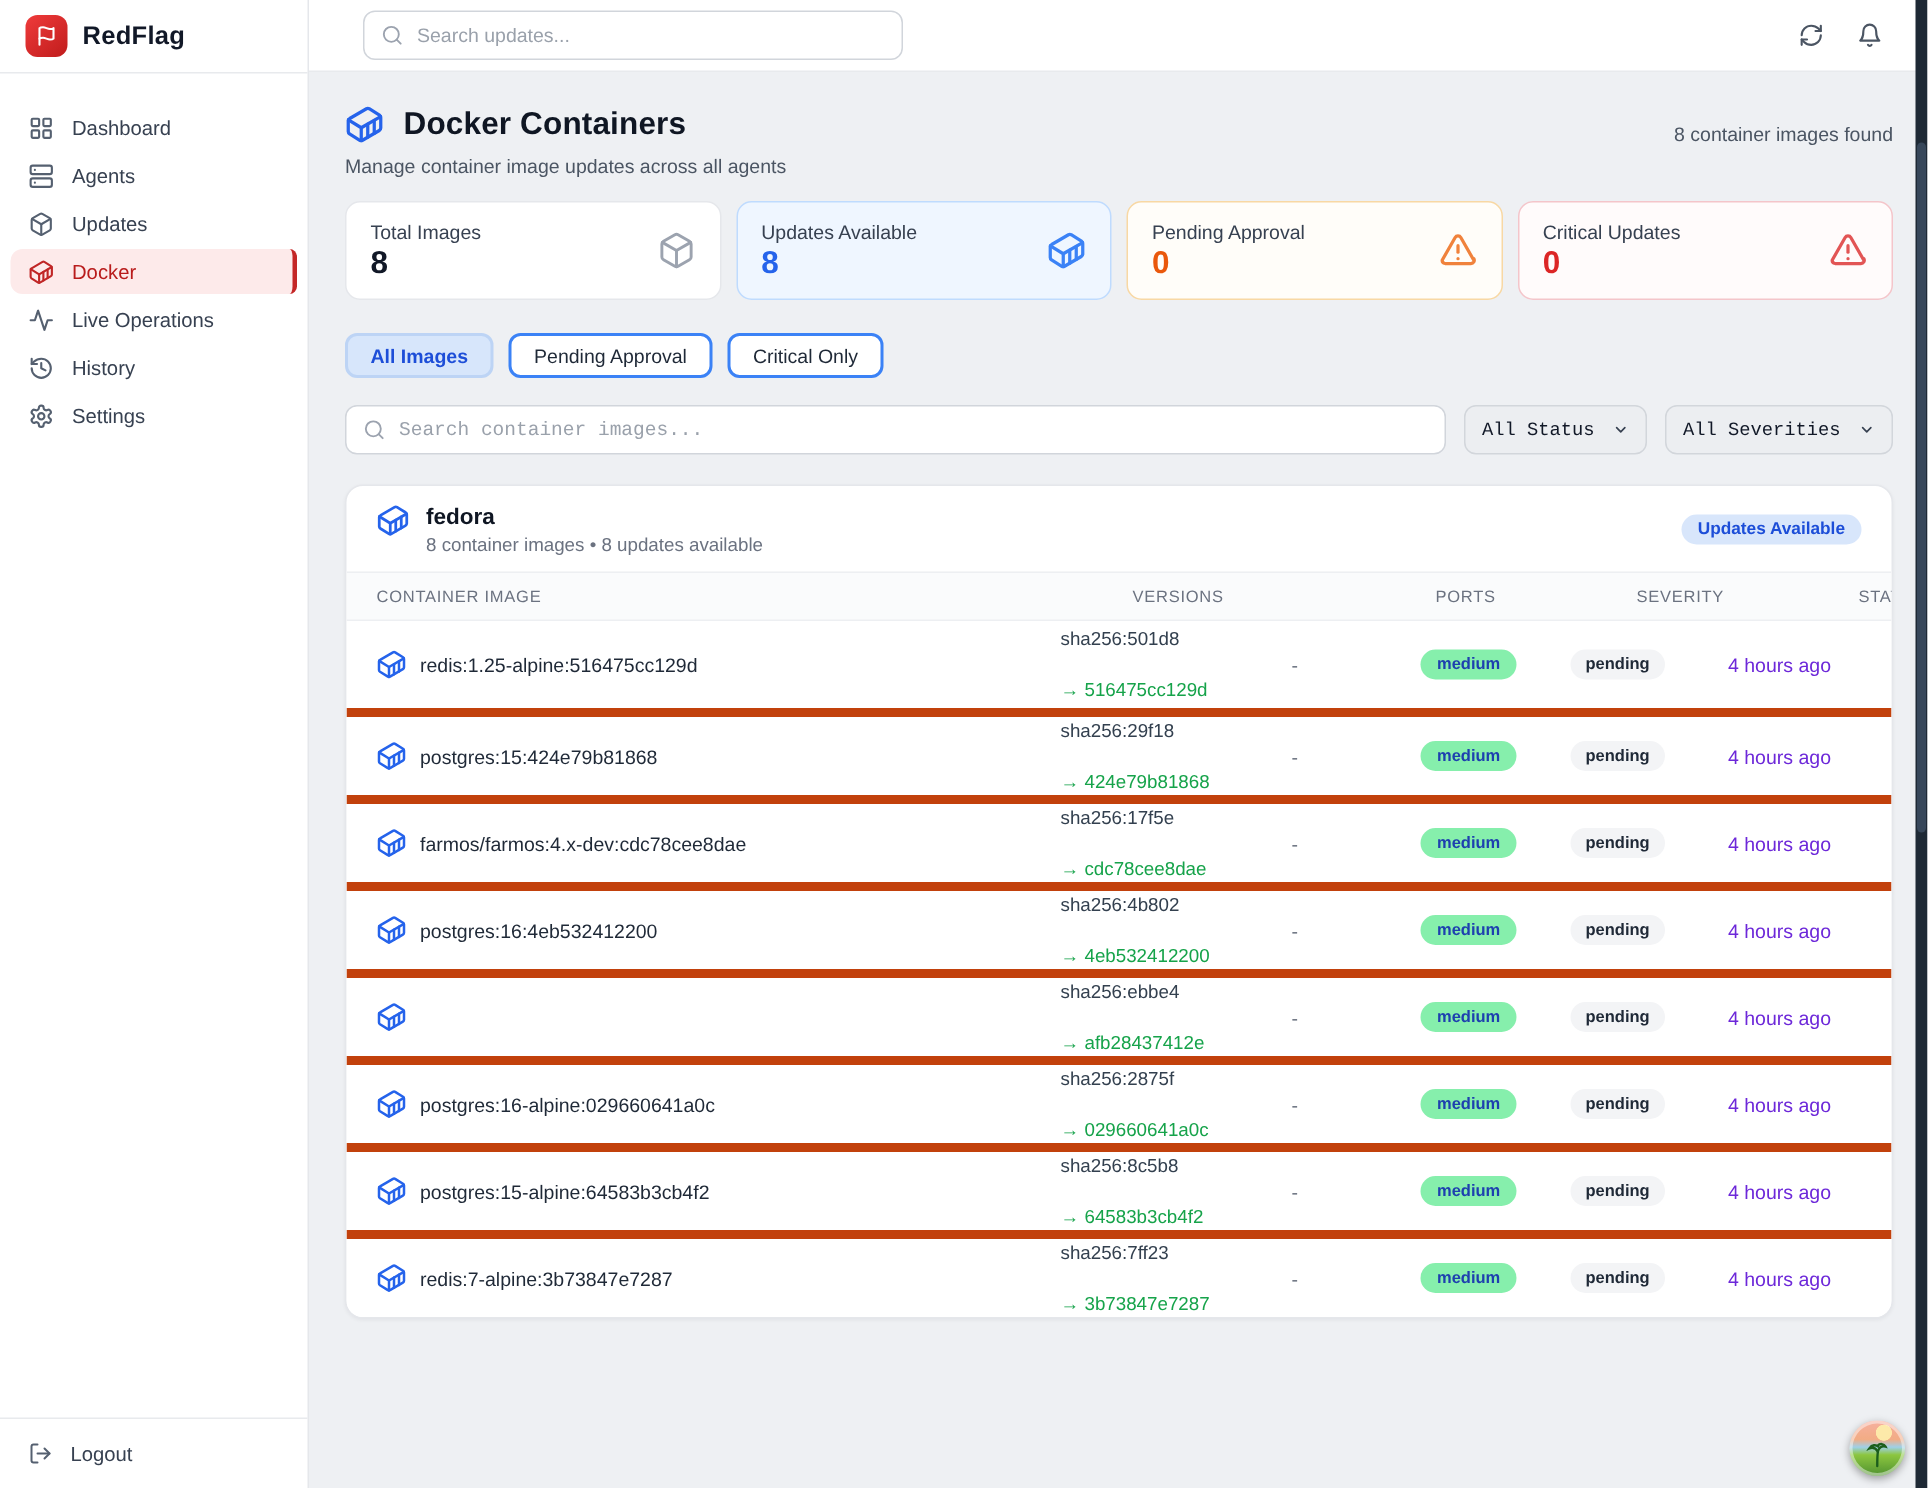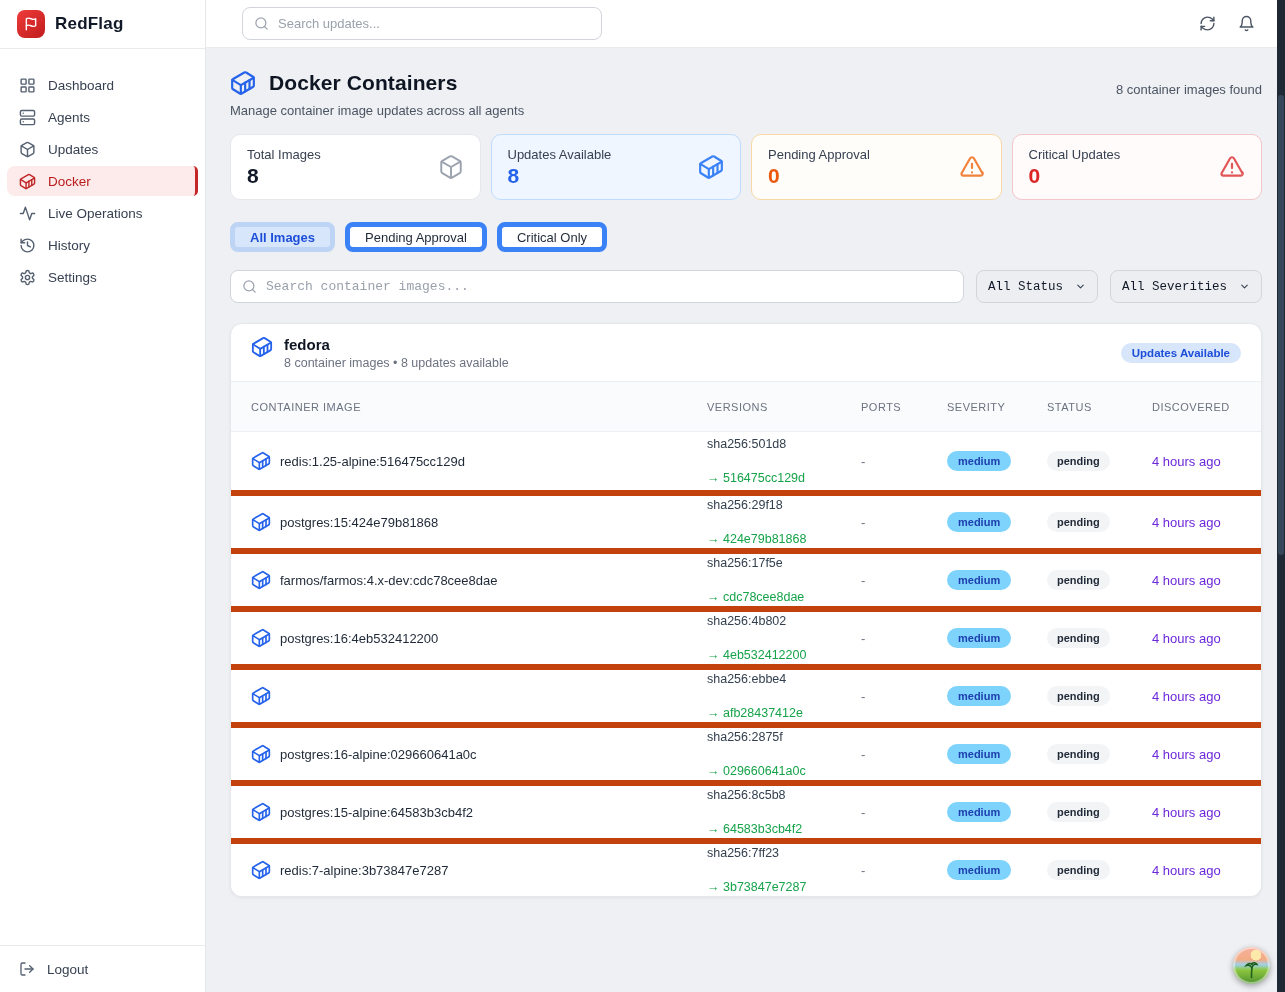--- a/index.html
+++ b/index.html
@@ -59,49 +59,49 @@
   .stat-card.info svg { color:#3b82f6; }
   .stat-card.warning { border-color:#f8d8a4; background:#fffdf9; }
   .stat-card.warning .stat-value { color:#ea580c; }
   .stat-card.warning svg { color:#f0823c; }
   .stat-card.danger { border-color:#f4c5ca; background:#fffbfb; }
   .stat-card.danger .stat-value { color:#dc2626; }
   .stat-card.danger svg { color:#e25555; }
 
   
   .tabs { display:flex; gap:10px; margin-top:22px; }
-  .tab { height:30px; padding:0 15px; border-radius:8px; border:5px solid #3b82f6; background:#fff; font-size:13px; font-weight:500; color:#1f2937; display:flex; align-items:center; cursor:pointer; font-family:inherit; }
+  .tab { height:30px; padding:0 15px; border-radius:8px; border:2px solid #3b82f6; background:#fff; font-size:13px; font-weight:500; color:#1f2937; display:flex; align-items:center; cursor:pointer; font-family:inherit; }
   .tab.active { background:#d7e6fb; border-color:#bdd4f5; color:#1d4ed8; font-weight:600; }
 
   
   .search-row { display:flex; gap:12px; margin-top:18px;font-family:Liberation Mono, monospace; }
   .search-box { flex:1; height:33px; background:#fff; border:1px solid #d1d5db; border-radius:8px; display:flex; align-items:center; gap:9px; padding:0 11px; }
   .select-btn { height:33px; background:#eceef1; border:1px solid #d2d6db; border-radius:8px; padding:0 11px; display:flex; align-items:center; gap:12px; font-size:12.5px; color:#111827; cursor:pointer; font-family:inherit; }
   .select-btn svg { width:11px; height:11px; color:#374151; }
 
   
   .card { margin-top:20px; background:#fff; border:1px solid #e5e7eb; border-radius:12px; overflow:hidden; box-shadow:0 1px 3px rgba(16,24,40,.06); }
   .card-head { display:flex; justify-content:space-between; align-items:center; padding:12px 20px 11px 20px; }
   .group-left { display:flex; align-items:flex-start; gap:11px; }
   .group-left > svg { width:22px; height:22px; color:#2563eb; flex:none; }
   .group-title { font-size:15px; font-weight:600; color:#0f1623; }
   .group-sub { font-size:12.5px; color:#6b7280; margin-top:3px; }
   .badge-updates { background:#d8e6fb; color:#1d4ed8; font-size:11.5px; font-weight:600; padding:4px 11px; border-radius:999px; white-space:nowrap; }
 
   .tgrid { display:grid; grid-template-columns:456px 154px 86px 100px 105px 1fr; align-items:center; padding-left:20px; padding-right:20px; }
-  .thead { height:51px; background:#fafbfc; border-top:1px solid #edeff2; border-bottom:1px solid #edeff2; font-size:11px; font-weight:500; letter-spacing:.5px; text-transform:uppercase; color:#6b7280; }
+  .thead { height:33px; background:#fafbfc; border-top:1px solid #edeff2; border-bottom:1px solid #edeff2; font-size:11px; font-weight:500; letter-spacing:.5px; text-transform:uppercase; color:#6b7280;gap:48px; }
   .trow { height:58px; border-top:6px solid #c2410c; background:#fff; cursor:pointer; }
   .trow:first-child { border-top:none; }
   .cell-image { display:flex; align-items:center; gap:9px; padding-right:14px; }
   .cell-image svg { width:20px; height:20px; color:#2563eb; flex:none; }
   .img-name { font-size:13px; font-weight:500; color:#1f2937; white-space:nowrap; overflow:hidden; text-overflow:ellipsis; }
   .ver-cur { font-size:12.5px; color:#33404f; }
   .ver-new { font-size:12.5px; color:#16a34a; margin-top:20px; }
   .ports-val { font-size:13px; color:#6b7280; }
-  .badge-sev { display:inline-block; background:#7dd3fc; color:#1e40af; font-size:11px; font-weight:600; padding:4px 11px; border-radius:999px; }
+  .badge-sev { display:inline-block; background:#86efac; color:#1e40af; font-size:11px; font-weight:600; padding:4px 11px; border-radius:999px; }
   .badge-status { display:inline-block; background:#f3f4f6; color:#1f2937; font-size:11px; font-weight:600; padding:4px 10px; border-radius:999px; }
   .disc-val { font-size:13px; color:#6d28d9; }
 
   
   .scroll-strip { position:absolute; top:0; right:0; width:8px; height:100%; background:#1e2935; z-index:50; }
   .scroll-thumb { position:absolute; top:95px; left:1px; width:6px; height:460px; border-radius:3px; background:#37475a; }
 
   
   .island-btn { position:absolute; right:15px; bottom:8px; width:37px; height:37px; border-radius:50%; z-index:60; cursor:pointer; border:none; padding:0;
     background: radial-gradient(circle at 62% 22%, #fde9a9 0 14%, rgba(0,0,0,0) 15%),

